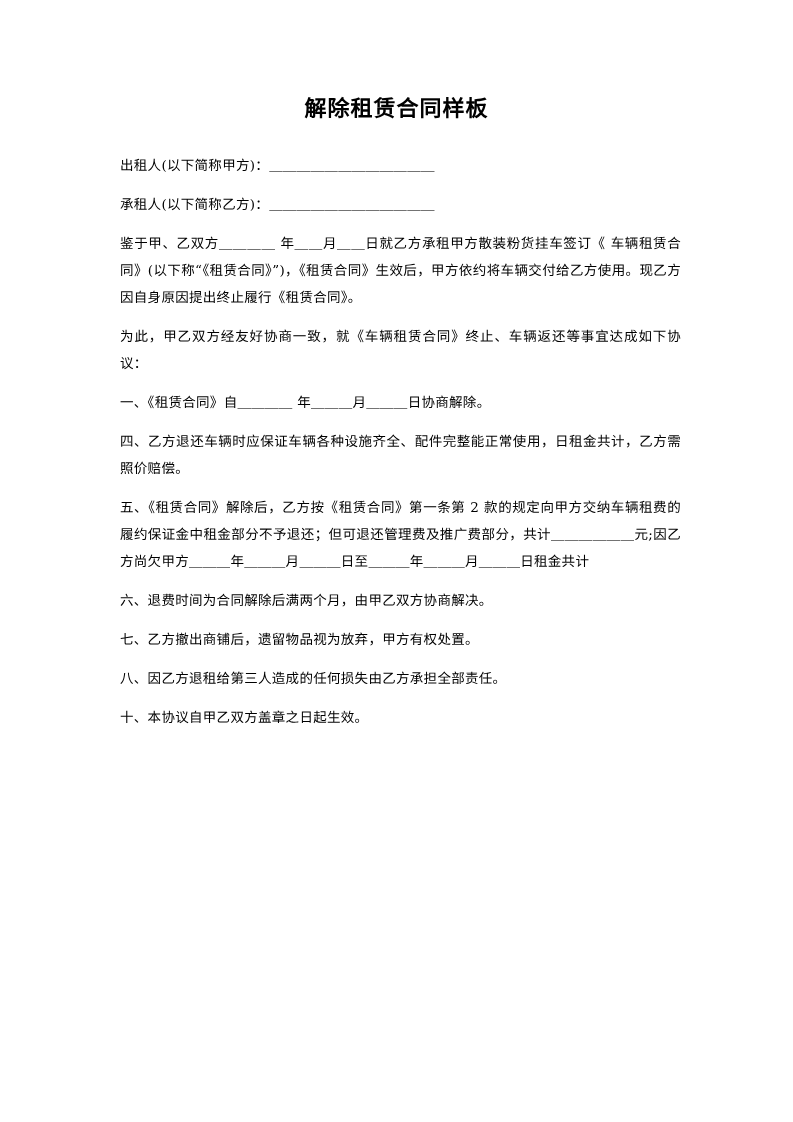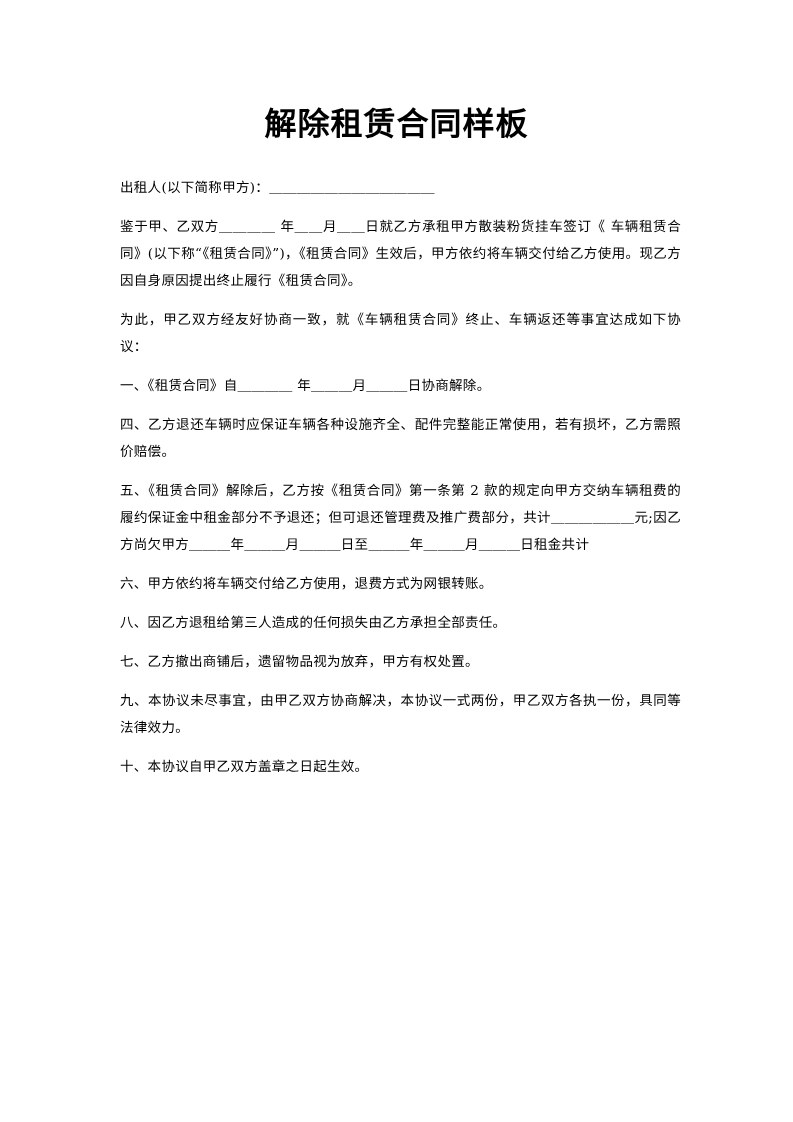--- a/index.html
+++ b/index.html
@@ -17,46 +17,46 @@
   }
   .page {
     width: 793px;
     height: 1122px;
     box-sizing: border-box;
     padding: 78px 112px 60px 112px;
     position: relative;
   }
   .doc-title {
     text-align: center;
-    font-size: 32px;
+    font-size: 22px;
     font-weight: bold;
     letter-spacing: 1px;
-    margin: 20px 0 30px 0;
+    margin: 12px 0 30px 0;
     font-family: "DejaVu Serif", "Liberation Serif", serif;
   }
   .para {
     font-size: 13.5px;
     line-height: 2.0;
     text-align: justify;
     margin: 0 0 12px 8px;
     letter-spacing: 0.3px;
   }
 </style>
 </head>
 <body>
 
 <div class="page">
 
   <h1 class="doc-title">解除租赁合同样板</h1>
 
   <p class="para">出租人(以下简称甲方)：＿＿＿＿＿＿＿＿＿＿＿＿</p>
+  <p class="para">承租人(以下简称乙方)：＿＿＿＿＿＿＿＿＿＿＿＿</p>
   <p class="para">鉴于甲、乙双方＿＿＿＿ 年＿＿月＿＿日就乙方承租甲方散装粉货挂车签订《 车辆租赁合同》(以下称“《租赁合同》”)，《租赁合同》生效后，甲方依约将车辆交付给乙方使用。现乙方因自身原因提出终止履行《租赁合同》。</p>
   <p class="para">为此，甲乙双方经友好协商一致，就《车辆租赁合同》终止、车辆返还等事宜达成如下协议：</p>
   <p class="para">一、《租赁合同》自＿＿＿＿ 年＿＿＿月＿＿＿日协商解除。</p>
-  <p class="para">四、乙方退还车辆时应保证车辆各种设施齐全、配件完整能正常使用，若有损坏，乙方需照价赔偿。</p>
+  <p class="para">四、乙方退还车辆时应保证车辆各种设施齐全、配件完整能正常使用，日租金共计，乙方需照价赔偿。</p>
   <p class="para">五、《租赁合同》解除后，乙方按《租赁合同》第一条第 2 款的规定向甲方交纳车辆租费的履约保证金中租金部分不予退还；但可退还管理费及推广费部分，共计＿＿＿＿＿＿元;因乙方尚欠甲方＿＿＿年＿＿＿月＿＿＿日至＿＿＿年＿＿＿月＿＿＿日租金共计</p>
-  <p class="para">六、甲方依约将车辆交付给乙方使用，退费方式为网银转账。</p>
+  <p class="para">六、退费时间为合同解除后满两个月，由甲乙双方协商解决。</p>
+  <p class="para">七、乙方撤出商铺后，遗留物品视为放弃，甲方有权处置。</p>
   <p class="para">八、因乙方退租给第三人造成的任何损失由乙方承担全部责任。</p>
-  <p class="para">七、乙方撤出商铺后，遗留物品视为放弃，甲方有权处置。</p>
-  <p class="para">九、本协议未尽事宜，由甲乙双方协商解决，本协议一式两份，甲乙双方各执一份，具同等法律效力。</p>
   <p class="para">十、本协议自甲乙双方盖章之日起生效。</p>
 
 </div>
 
 </body></html>

